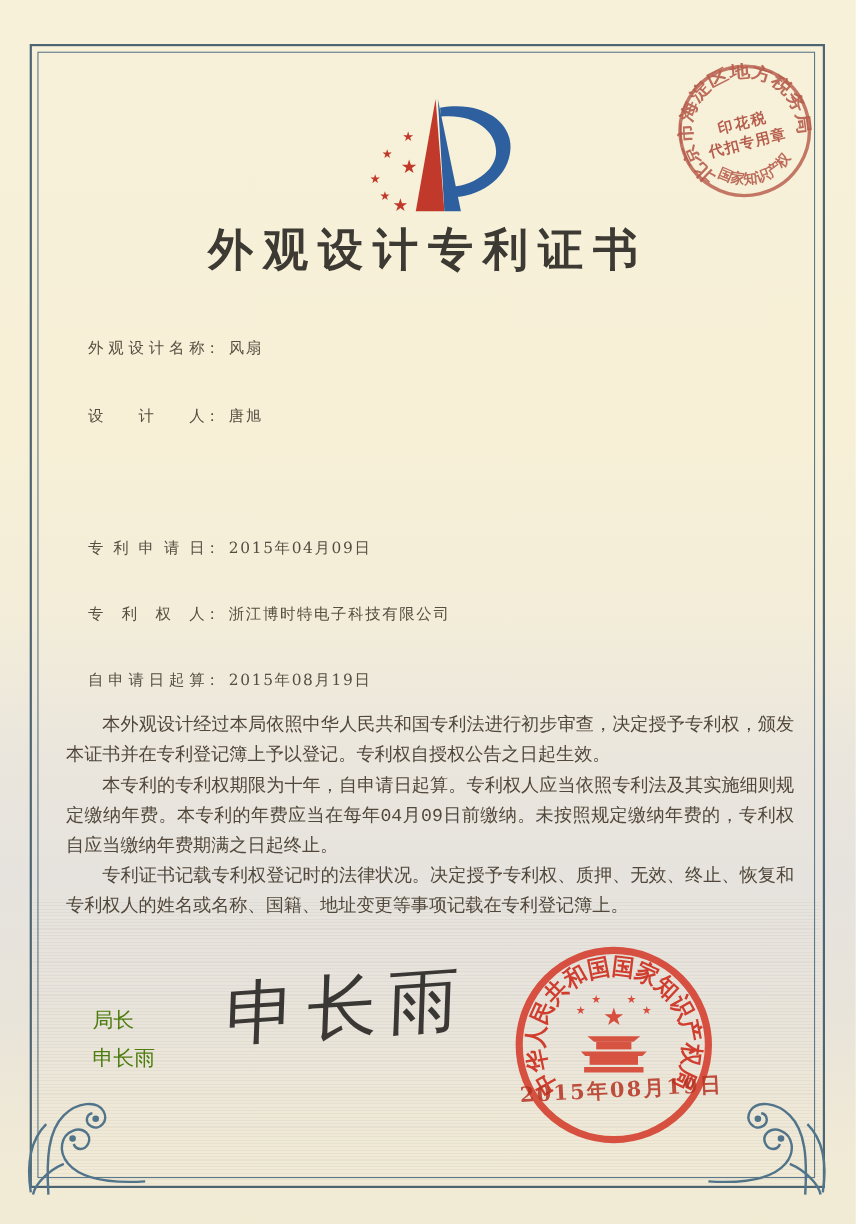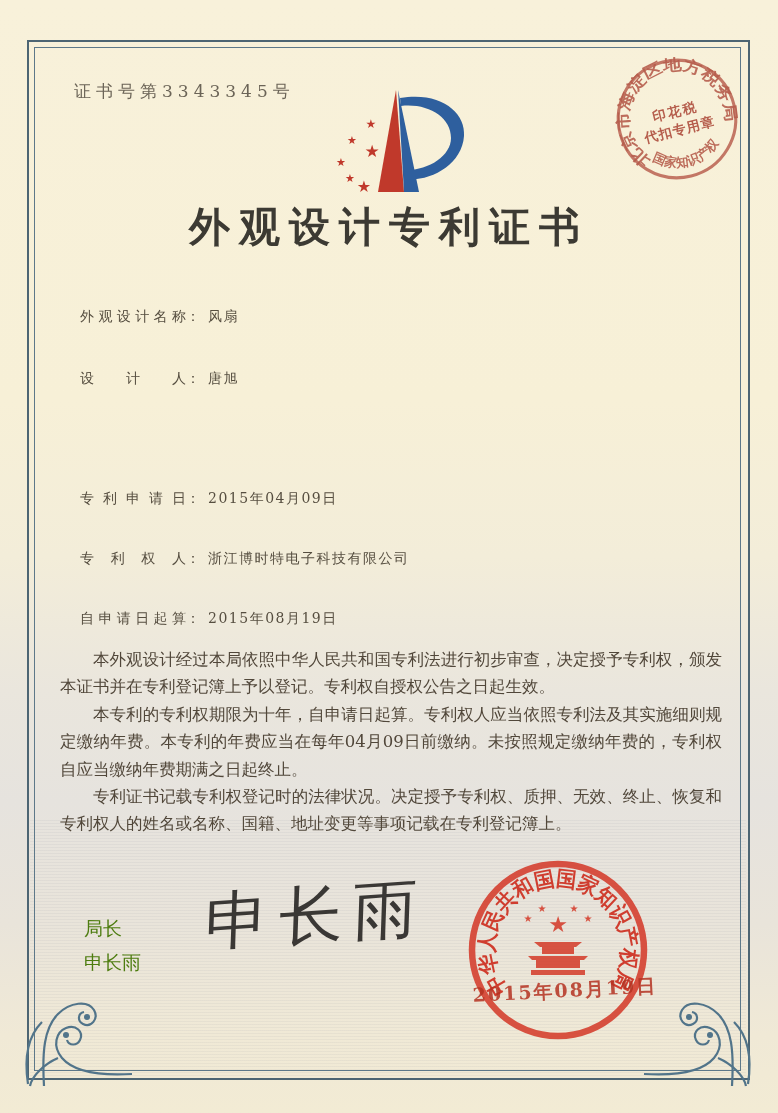--- a/index.html
+++ b/index.html
@@ -23,21 +23,21 @@
   
   .logo{position:absolute;left:318px;top:86px;width:152px;height:112px;}
   .title{position:absolute;left:0;top:200px;width:100%;text-align:center;
     font-size:41px;font-weight:bold;color:#3c3a33;letter-spacing:9px;}
   .field{position:absolute;left:80px;font-size:14px;color:#564e40;white-space:nowrap;}
   .flabel{display:inline-block;width:106px;text-align:justify;text-align-last:justify;}
   .colon{margin-right:8px;}
   .fvalue{letter-spacing:1.5px;}
   .bodytext{position:absolute;left:60px;top:646px;width:662px;font-size:16.5px;
     color:#51473a;line-height:1.66;text-align:justify;}
-  .bodytext p{margin:0;text-indent:2em;}
+  .bodytext p{margin:0;text-indent:2em;font-family:Liberation Mono, monospace;}
   .director{position:absolute;left:84px;top:912px;font-size:19px;color:#4d7c0f;
     line-height:1.8;font-family:Liberation Serif, serif;}
   .signature{position:absolute;left:205px;top:872px;font-size:64px;color:#23211f;
     letter-spacing:10px;transform:rotate(-4deg) skewX(-6deg);opacity:.88;
     font-family:"DejaVu Serif",serif;}
   .seal{position:absolute;left:448px;top:840px;width:220px;height:220px;opacity:.95;}
   .seal-date{position:absolute;left:470px;top:978px;width:190px;text-align:center;
     font-size:19px;color:#b53322;letter-spacing:2px;transform:rotate(-3deg);
     font-weight:bold;opacity:.85;}
   .footer{position:absolute;left:0;top:1034px;width:100%;text-align:center;
@@ -48,21 +48,20 @@
 </style>
 </head>
 <body>
 
 <div id="stage">
   <div id="paper"></div>
   <div class="guilloche"></div>
   <div class="border-outer"></div>
   <div class="border-inner"></div>
 
-  <div class="cert-number">证书号第3343345号</div>
 
   <svg class="tax-stamp" viewBox="-67 -67 134 134">
     <circle r="57" fill="none" stroke="#b24e3e" stroke-width="3" opacity="0.85"></circle>
     <defs>
       <path id="stampTop" d="M -34,32 A 47,47 0 1 1 34,32" fill="none"></path>
       <path id="stampBottom" d="M -33,33 A 47,47 0 0 0 33,33" fill="none"></path>
     </defs>
     <text font-size="15" fill="#ad4a3a" font-weight="bold" opacity="0.9">
       <textPath href="#stampTop" textLength="198" lengthAdjust="spacingAndGlyphs">北京市海淀区地方税务局</textPath>
     </text>

